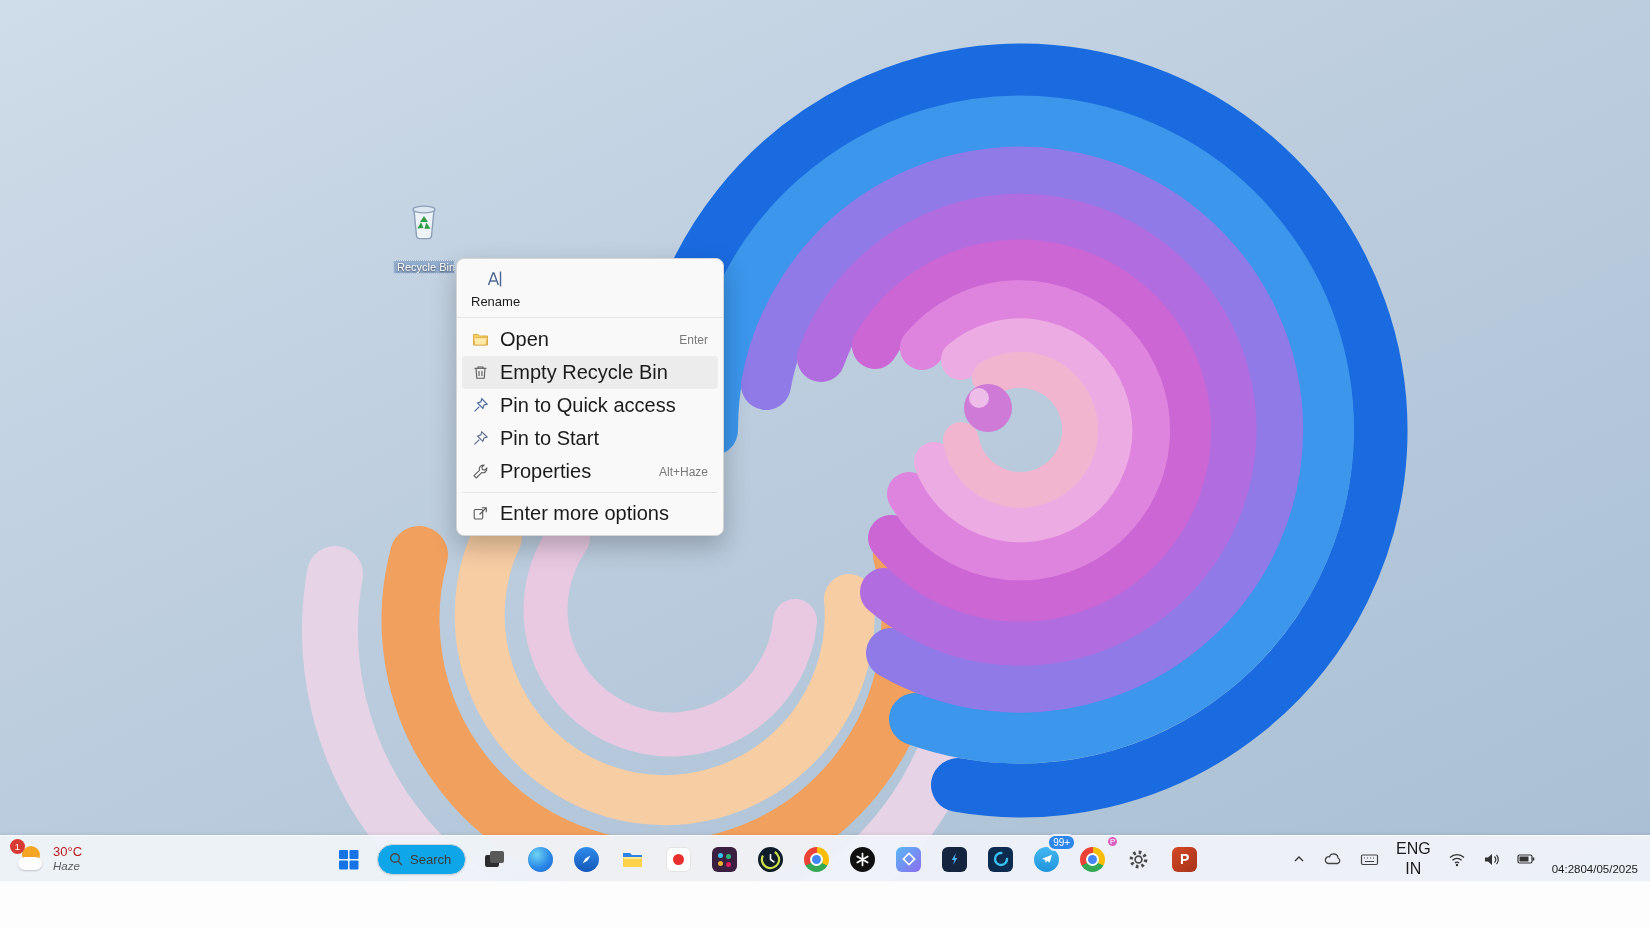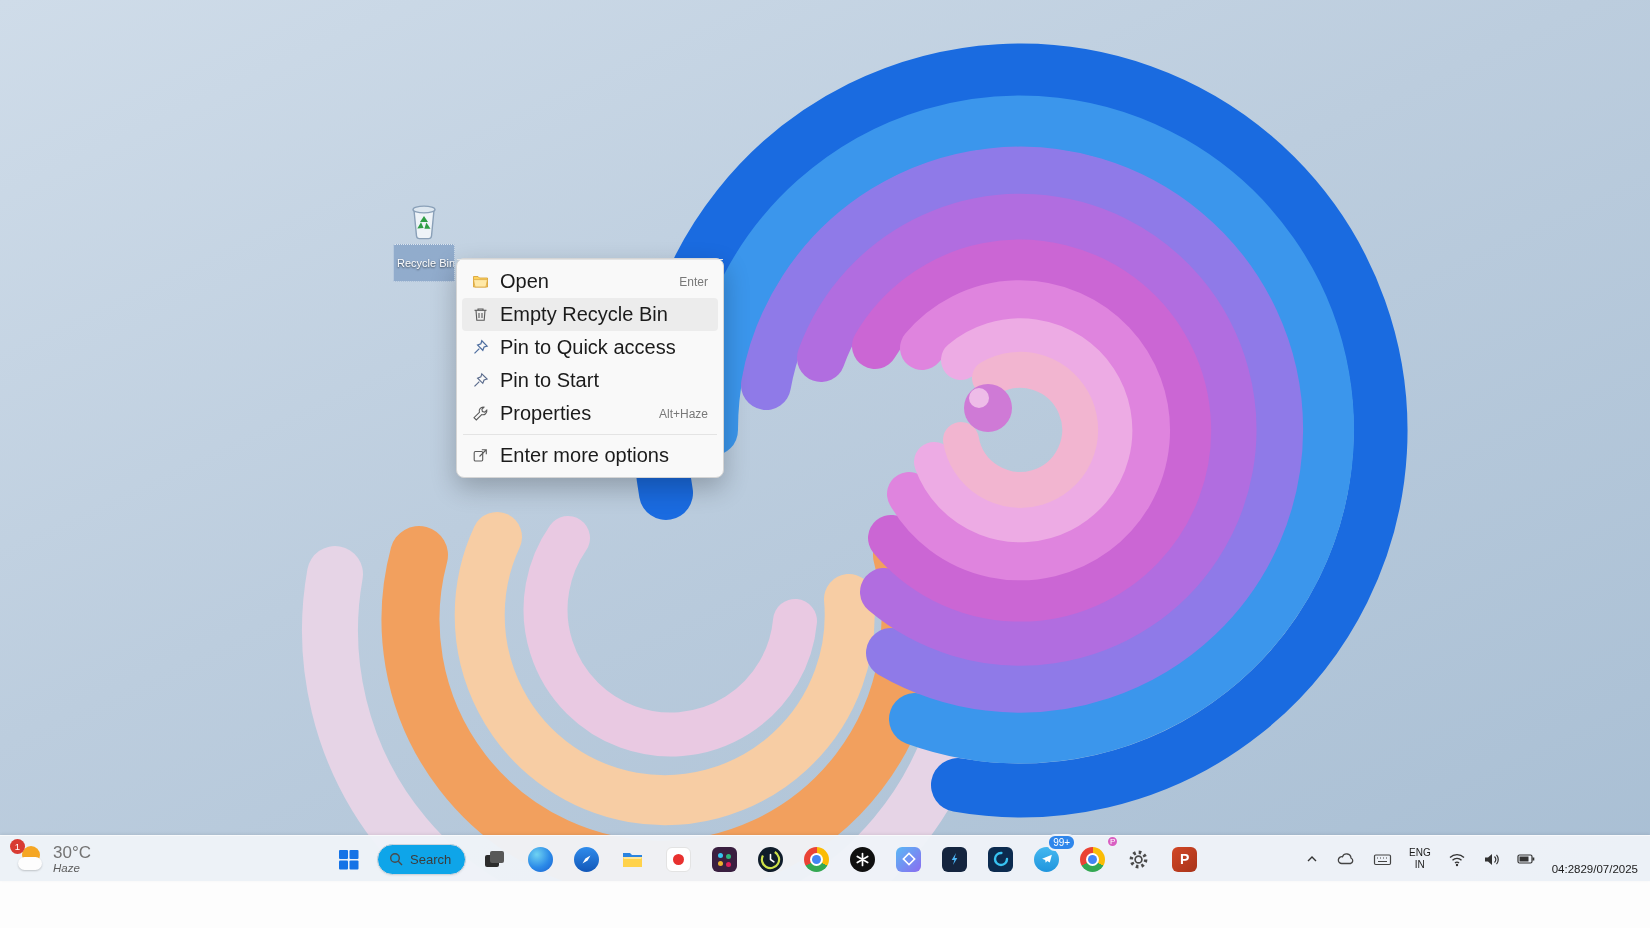--- a/index.html
+++ b/index.html
@@ -9,23 +9,23 @@
 
   
   .desktop { position:absolute; left:0; top:0; width:1650px; height:881px;
     background:linear-gradient(155deg,#cfdce9 0%, #bccdde 45%, #a9bfd4 100%); overflow:hidden; }
   .wallpaper { position:absolute; left:0; top:0; }
 
   
   .desk-icon { position:absolute; left:392px; top:198px; width:64px;
     display:flex; flex-direction:column; align-items:center; cursor:default; }
   .desk-icon .glyph { width:44px; height:44px; }
-  .desk-icon .dlabel { margin-top:2px; font-size:11px; color:#fff;
+  .desk-icon .dlabel { margin-top:18px; font-size:11px; color:#fff;
     text-shadow:0 1px 2px rgba(0,0,0,.65); background:rgba(90,130,180,.48);
-    border:1px dotted rgba(255,255,255,.7); padding:12px 3px; border-radius:2px;
+    border:1px dotted rgba(255,255,255,.7); padding:0 3px; border-radius:2px;
     max-width:62px; white-space:nowrap; overflow:hidden; }
 
   
   .ctx-menu { position:absolute; left:456px; top:258px; width:268px;
     background:#f9f9f9; border:1px solid #d5d5d5; border-radius:8px;
     box-shadow:0 10px 26px rgba(0,0,0,.24); padding-bottom:5px; z-index:20; }
   .ctx-top { padding:10px 14px 8px 14px; }
   .ctx-top .top-ic { display:block; margin-left:14px; width:20px; height:20px; }
   .ctx-top .top-label { display:block; margin-top:5px; font-size:13px; color:#1b1b1b; }
   .ctx-sep { height:1px; background:#e4e4e4; margin:0; }
@@ -48,21 +48,21 @@
     align-items:center; gap:7px; padding:0 8px; }
   .wx-ic { position:relative; width:30px; height:30px; }
   .wx-sun { position:absolute; left:6px; top:2px; width:18px; height:18px;
     border-radius:50%; background:#f5a623; }
   .wx-cloud { position:absolute; left:2px; top:13px; width:24px; height:13px;
     border-radius:8px; background:#fdfdfd; box-shadow:0 1px 2px rgba(0,0,0,.2); }
   .wx-badge { position:absolute; left:-6px; top:-5px; min-width:15px; height:15px;
     border-radius:50%; background:#d83b33; color:#fff; font-size:9.5px;
     display:flex; align-items:center; justify-content:center; }
   .wx-txt { display:flex; flex-direction:column; line-height:1.15; }
-  .wx-temp { font-size:17px; color:#737373; }
+  .wx-temp { font-size:13px; color:#b91c1c; }
   .wx-cond { font-size:11.5px; color:#5c5c5c;font-style:italic; }
 
   .tb-center { position:absolute; left:328px; top:0; height:46px;
     display:flex; align-items:center; gap:5px; }
   .tb-btn { width:41px; height:40px; border-radius:5px; display:flex;
     align-items:center; justify-content:center; position:relative; cursor:default; }
   .search-pill { height:31px; display:flex; align-items:center; gap:7px;
     background:#0ea5e9; border:1px solid #cfd5dc; border-radius:16px;
     padding:0 14px 0 11px; margin:0 3px; box-shadow:0 1px 2px rgba(0,0,0,.06); }
   .search-pill .s-label { font-size:13px; color:#3c3c3c; }
@@ -92,21 +92,21 @@
     font-size:10px; padding:1px 4px; border-radius:8px; border:2px solid #eef2f7; }
   .badge-p { position:absolute; top:-4px; right:-6px; width:13px; height:13px;
     border-radius:50%; background:#d95fc2; color:#fff; font-size:8px;
     display:flex; align-items:center; justify-content:center; border:2px solid #eef2f7; }
 
   .tb-right { position:absolute; right:10px; top:0; height:46px;
     display:flex; align-items:center; gap:13px; }
   .tray-btn { display:flex; align-items:center; justify-content:center;
     height:36px; padding:0 2px; border-radius:4px; cursor:default; }
   .lang { display:flex; flex-direction:column; align-items:center;
-    font-size:10px; line-height:1.25; color:#1b1b1b; }
+    font-size:16px; line-height:1.25; color:#1b1b1b; }
   .clockblk { display:flex; flex-direction:row; align-items:flex-end;
     font-size:11.5px; line-height:1.3; color:#1b1b1b; }
 </style>
 </head>
 <body>
 
 <div class="screen">
 
   <div class="desktop">
     <svg class="wallpaper" width="1650" height="881" viewBox="0 0 1650 881">
@@ -137,20 +137,30 @@
         <g fill="#2f9e44">
           <path d="M22 18l4 6h-8z"></path>
           <path d="M16 31l2-7 4 5z" transform="rotate(15 18 28)"></path>
           <path d="M28 31l-6-1 3-6z" transform="rotate(-10 27 28)"></path>
         </g>
       </svg>
       <span class="dlabel">Recycle Bin</span>
     </div>
 
     <div class="ctx-menu">
+      <div class="ctx-top">
+        <svg class="top-ic" viewBox="0 0 20 20">
+          <g fill="none" stroke="#49648f" stroke-width="1.4">
+            <path d="M15.5 2.5v15"></path>
+            <path d="M3.5 16L8 4h.9l4.4 12"></path>
+            <path d="M5 12h6.5"></path>
+          </g>
+        </svg>
+        <span class="top-label">Rename</span>
+      </div>
       <div class="ctx-sep"></div>
 
       <div class="ctx-items">
         <div class="ctx-item">
           <svg class="mi-ic" viewBox="0 0 17 17">
             <path d="M1.5 3.5h4.5l1.5 1.5h8v9h-14z" fill="#ffd35c" stroke="#d8a43c" stroke-width=".9"></path>
             <path d="M1.5 6.6h14l-1.6 7.4H3z" fill="#ffe9a8" stroke="#d8a43c" stroke-width=".7"></path>
           </svg>
           <span class="mi-label">Open</span>
           <span class="mi-short">Enter</span>
@@ -403,19 +413,19 @@
       </div>
       <div class="tray-btn">
         <svg width="18" height="12" viewBox="0 0 18 12">
           <rect x="1" y="2" width="14" height="8" rx="1.5" fill="none" stroke="#333" stroke-width="1.2"></rect>
           <rect x="2.5" y="3.5" width="9" height="5" fill="#333"></rect>
           <rect x="15.5" y="4.5" width="1.8" height="3" fill="#333"></rect>
         </svg>
       </div>
       <div class="tray-btn clockblk">
         <span>04:28</span>
-        <span>29/07/2025</span>
+        <span>04/05/2025</span>
       </div>
     </div>
   </div>
 
   <div class="bottom-strip"></div>
 </div>
 
 </body></html>

